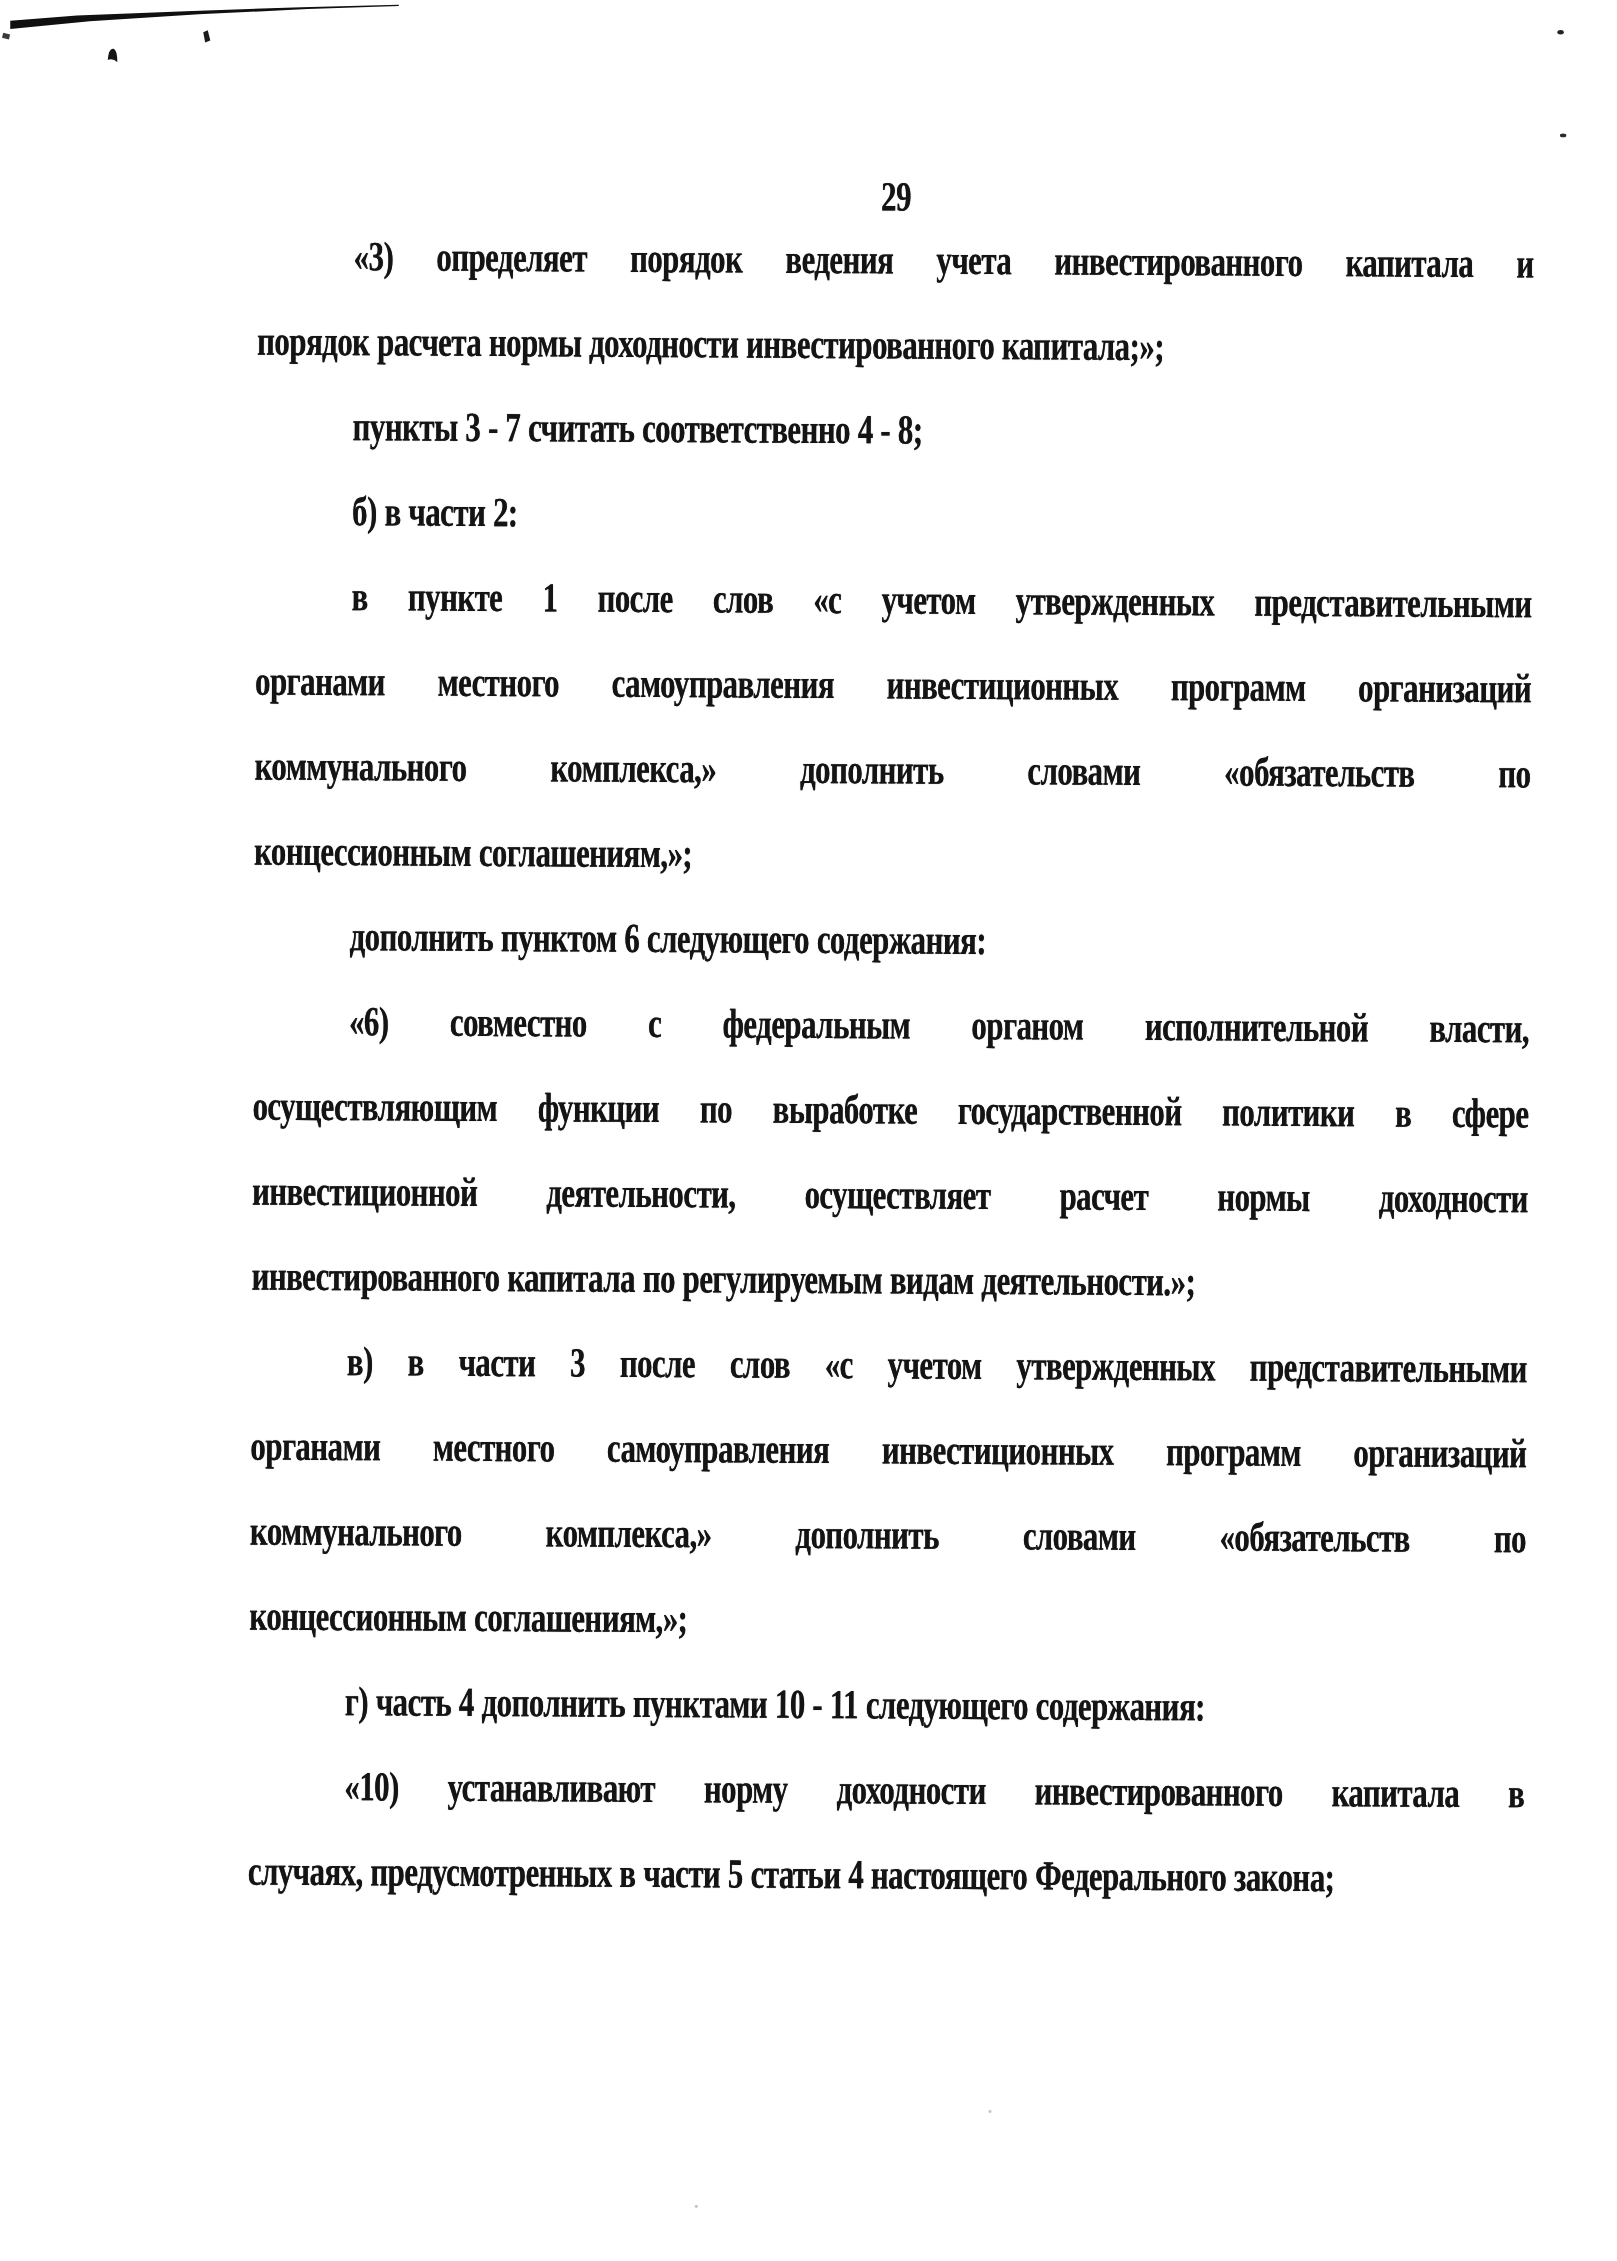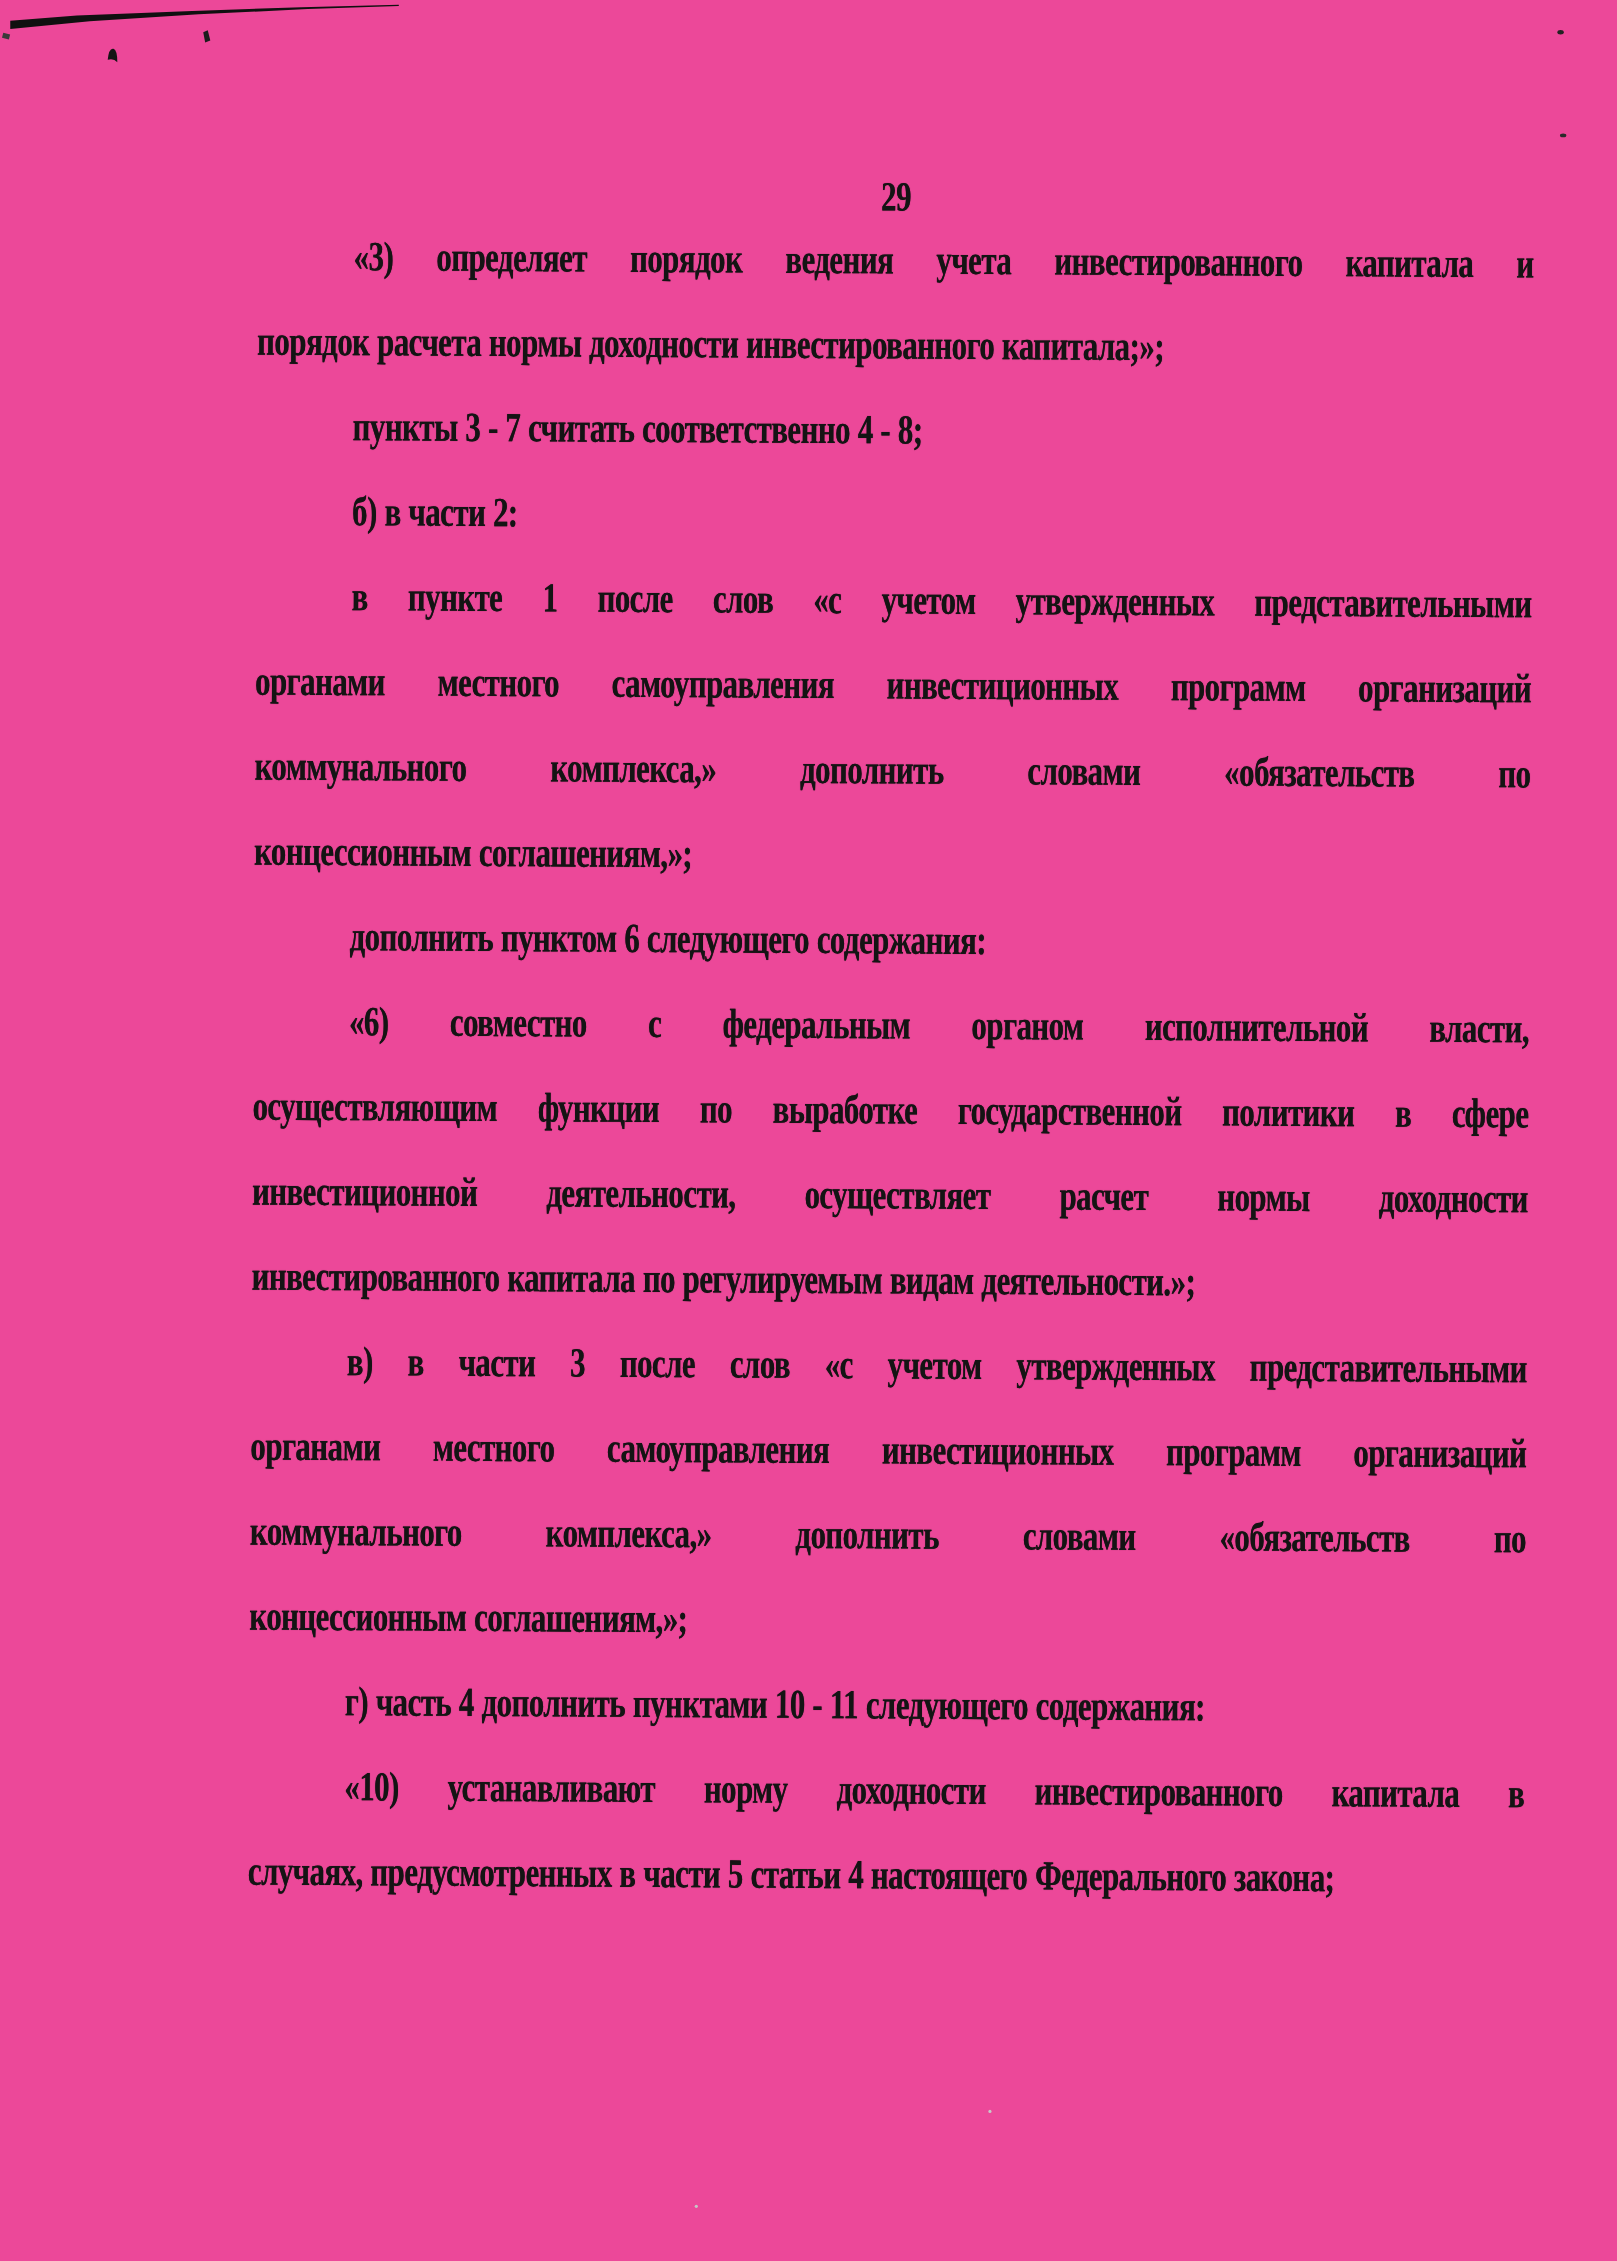--- a/index.html
+++ b/index.html
@@ -1,19 +1,19 @@
 <!DOCTYPE html>
 <html style="font-size:10.3px"><head>
 <meta charset="utf-8">
 <style>
   html,body { margin:0; padding:0; background:#e8e8e8; }
   .page {
     position:relative;
     width:1617px; height:2261px;
-    background:#ec4899;
+    background:#ffffff;
     overflow:hidden;
     font-family:"Liberation Serif","DejaVu Serif",serif;
     color:#141414;
   }
   .scan-block {
     position:absolute;
     left:253px; top:154px;
     width:1276px; height:1744px;
     transform:rotate(0.35deg);
   }

